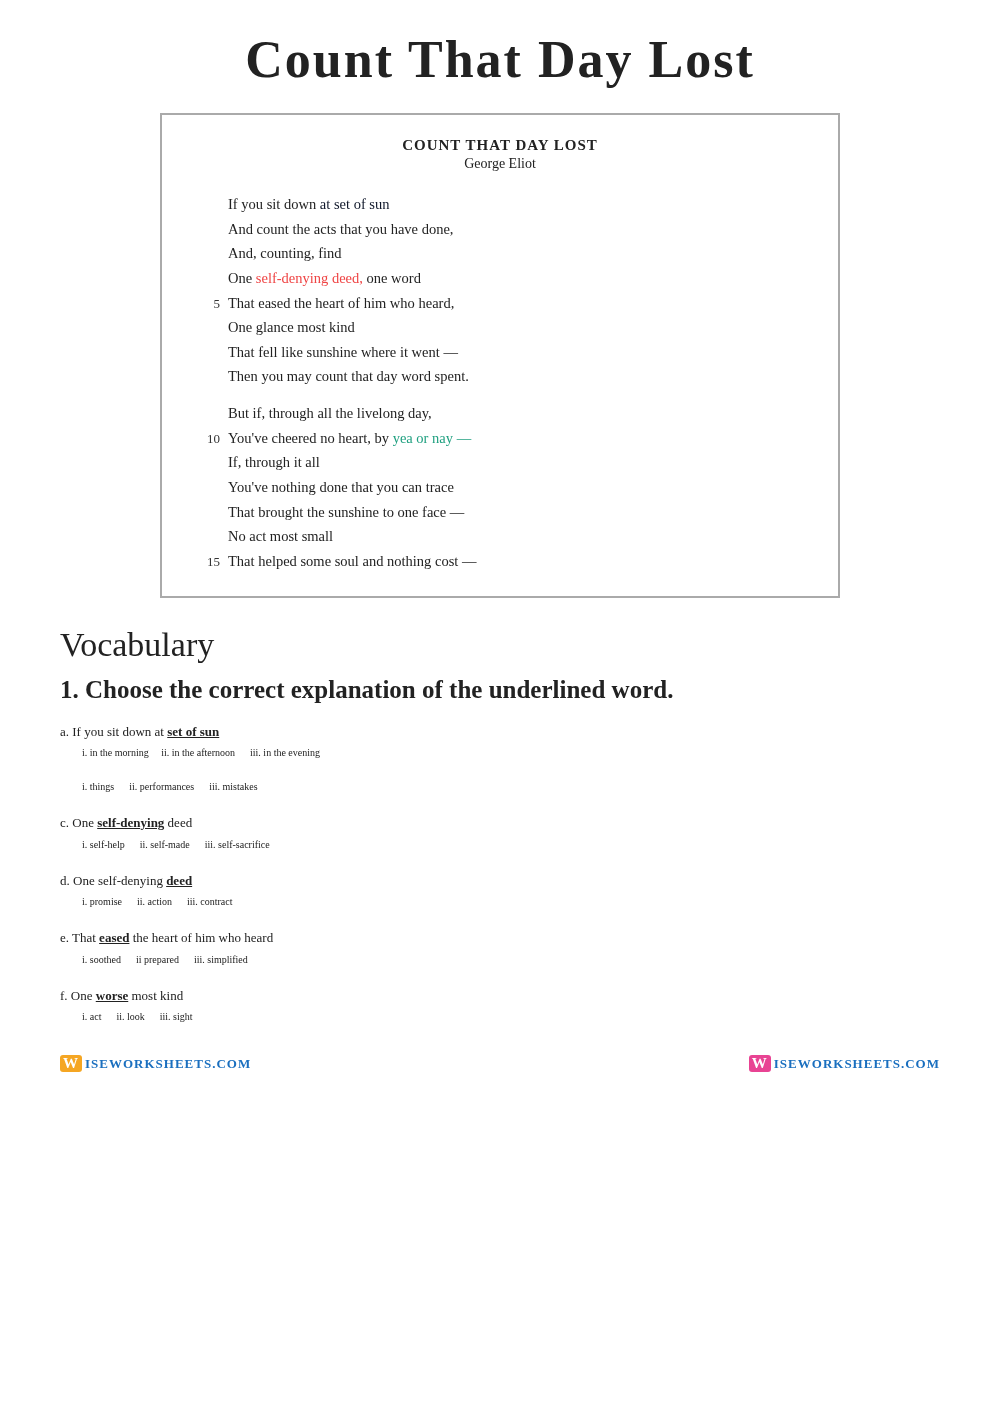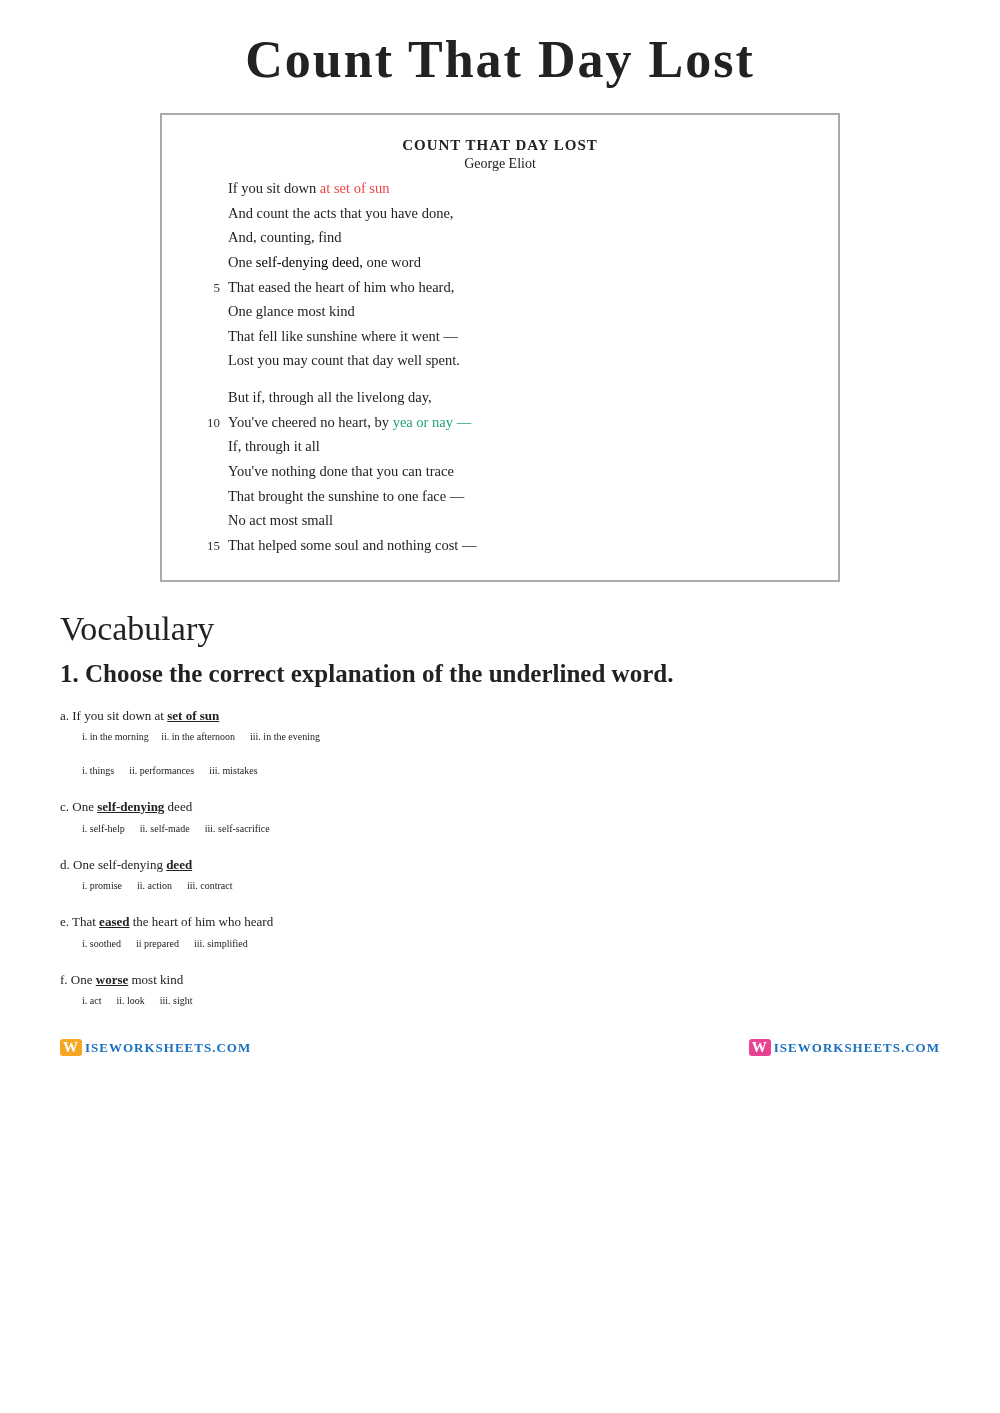--- a/index.html
+++ b/index.html
@@ -35,21 +35,21 @@
       text-align: center;
       font-weight: bold;
       font-size: 15px;
       letter-spacing: 1px;
       margin-bottom: 2px;
     }
 
     .poem-author {
       text-align: center;
       font-size: 14px;
-      margin-bottom: 4px;
+      margin-bottom: 20px;
     }
 
     .poem-lines {
       font-size: 14.5px;
       line-height: 1.7;
     }
 
     .poem-line-row {
       display: flex;
       align-items: baseline;
@@ -66,25 +66,25 @@
 
     .line-text {
       flex: 1;
     }
 
     .poem-spacer {
       height: 12px;
     }
 
     .highlight-orange {
+      color: #0f172a;
+    }
+
+    .highlight-pink {
       color: #ef4444;
-    }
-
-    .highlight-pink {
-      color: #000000;
       margin-top: 24px;
     }
 
     .highlight-teal {
       color: #20a080;
     }
 
     .section-vocab {
       margin-top: 10px;
       margin-bottom: 10px;
@@ -204,21 +204,21 @@
     <div class="poem-line-row">
       <span class="line-num"></span>
       <span class="line-text">One glance most kind</span>
     </div>
     <div class="poem-line-row">
       <span class="line-num"></span>
       <span class="line-text">That fell like sunshine where it went —</span>
     </div>
     <div class="poem-line-row">
       <span class="line-num"></span>
-      <span class="line-text">Lost you may count that day well spent.</span>
+      <span class="line-text">Then you may count that day word spent.</span>
     </div>
 
     <div class="poem-spacer"></div>
 
     <div class="poem-line-row">
       <span class="line-num"></span>
       <span class="line-text">But if, through all the livelong day,</span>
     </div>
     <div class="poem-line-row">
       <span class="line-num">10</span>

